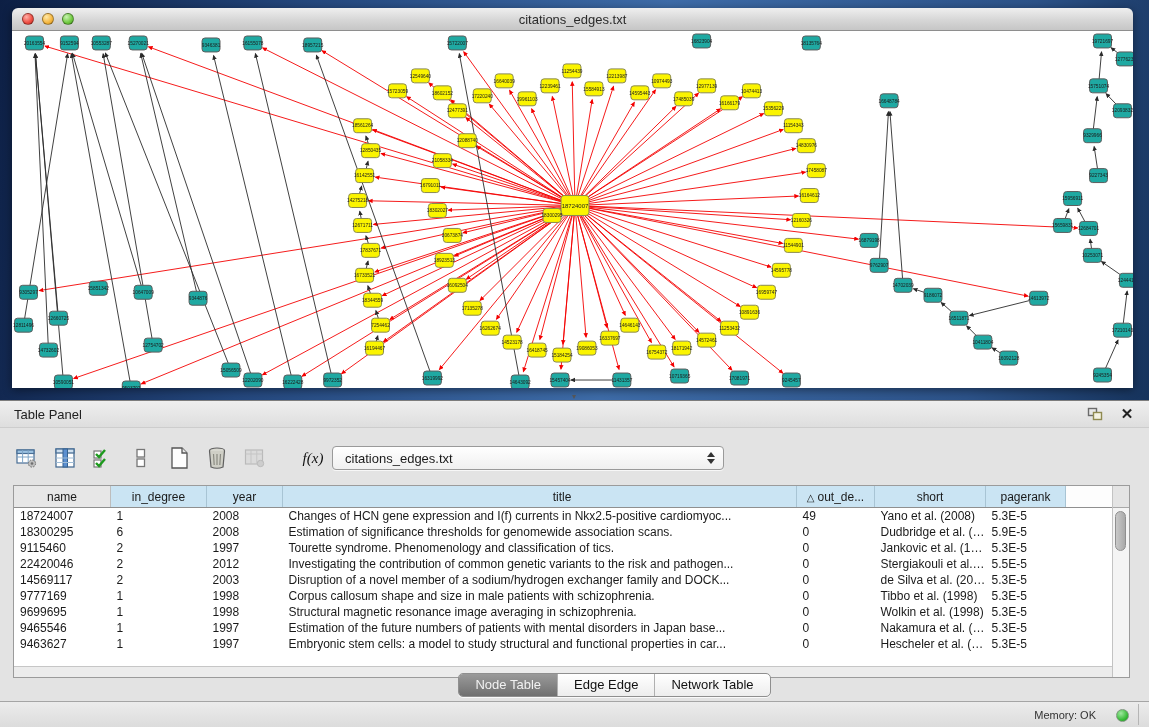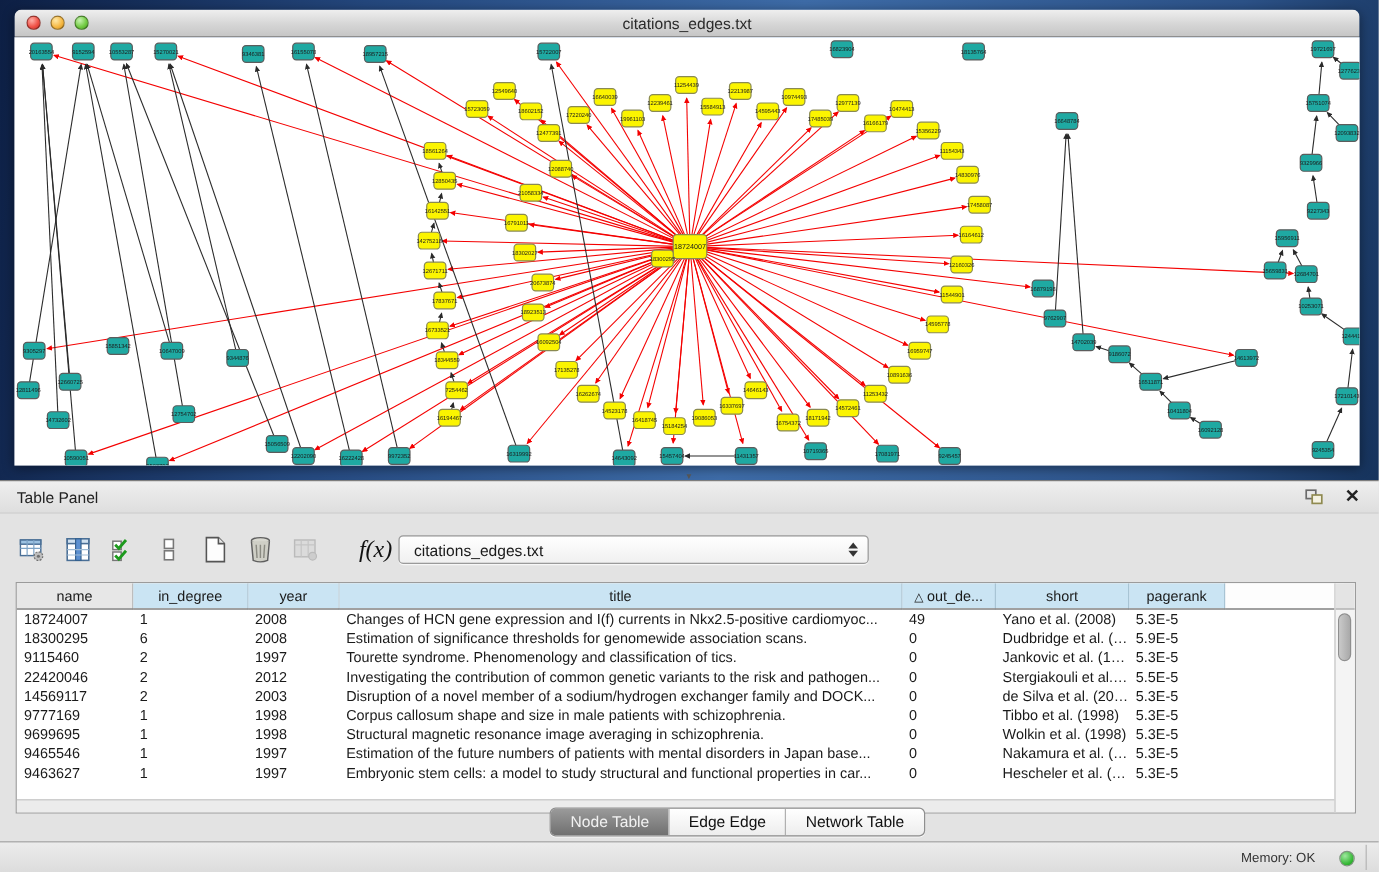--- a/index.html
+++ b/index.html
@@ -36,21 +36,21 @@
     background:linear-gradient(#efefef,#dedede);font-size:13px;color:#222;
     line-height:27px;padding-left:14px;}
   .panel-header-tools{position:absolute;right:12px;top:3px;display:flex;gap:12px;align-items:center;}
   .ph-btn{width:20px;height:20px;display:flex;align-items:center;justify-content:center;cursor:default;}
   .close-x{font-size:15px;font-weight:bold;color:#222;line-height:20px;}
   .splitter-grip{position:absolute;left:568px;top:-7px;width:12px;height:7px;font-size:8px;
     color:#555;text-align:center;line-height:6px;}
 
   .toolbar{position:absolute;left:14px;top:40px;height:36px;display:flex;align-items:center;gap:12px;}
   .tb-btn{width:26px;height:26px;display:flex;align-items:center;justify-content:center;border-radius:4px;}
-  .fx{font-family:"Liberation Serif",serif;font-style:italic;font-size:20px;color:#111;margin-left:40px;}
+  .fx{font-family:"Liberation Serif",serif;font-style:italic;font-size:15px;color:#111;margin-left:40px;}
   .tbl-select{width:392px;height:24px;margin-left:14px;box-sizing:border-box;
     border:1px solid #9a9a9a;border-radius:4px;background:linear-gradient(#ffffff,#f0f0f0);
     display:flex;align-items:center;padding:0 8px 0 12px;font-size:13px;box-shadow:0 1px 0 rgba(255,255,255,.7);}
   .tbl-select .sel-text{flex:1;}
   .spin{display:flex;flex-direction:column;gap:2px;align-items:center;}
   .tri-up{width:0;height:0;border-left:4px solid transparent;border-right:4px solid transparent;border-bottom:5px solid #333;}
   .tri-dn{width:0;height:0;border-left:4px solid transparent;border-right:4px solid transparent;border-top:5px solid #333;}
 
   .table-area{position:absolute;left:13px;top:85px;width:1117px;height:193px;background:#fff;
     border:1px solid #9b9b9b;box-sizing:border-box;overflow:hidden;}
@@ -763,21 +763,21 @@
       </div>
     </div>
 
     <div class="table-area">
       <table class="grid">
         <thead>
             <tr id="header-row">
               <th class="th-name" style="width: 96px;">name</th>
               <th style="width: 95px;">in_degree</th>
               <th style="width: 75px;">year</th>
-              <th style="width: 468px;">title</th>
+              <th style="width: 468px; padding-left: 45px;">title</th>
               <th style="width: 77px;"><span class="sort-tri">△</span>out_de...</th>
               <th style="width: 110px;">short</th>
               <th style="width: 79px;">pagerank</th>
               <th class="th-fill" style="width: 99px;"></th>
             </tr>
           </thead>
         <tbody id="table-body">
             <tr>
               <td class="c-0">18724007</td>
               <td class="c-1">1</td>

